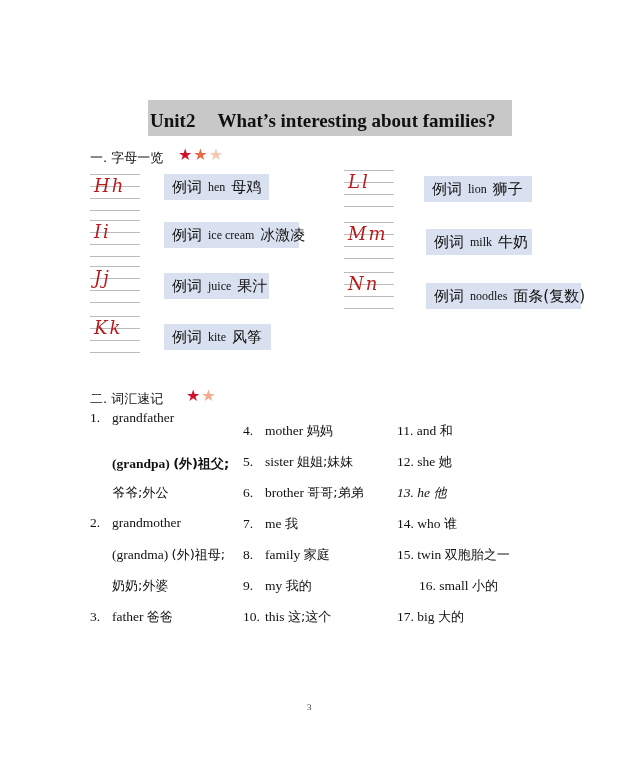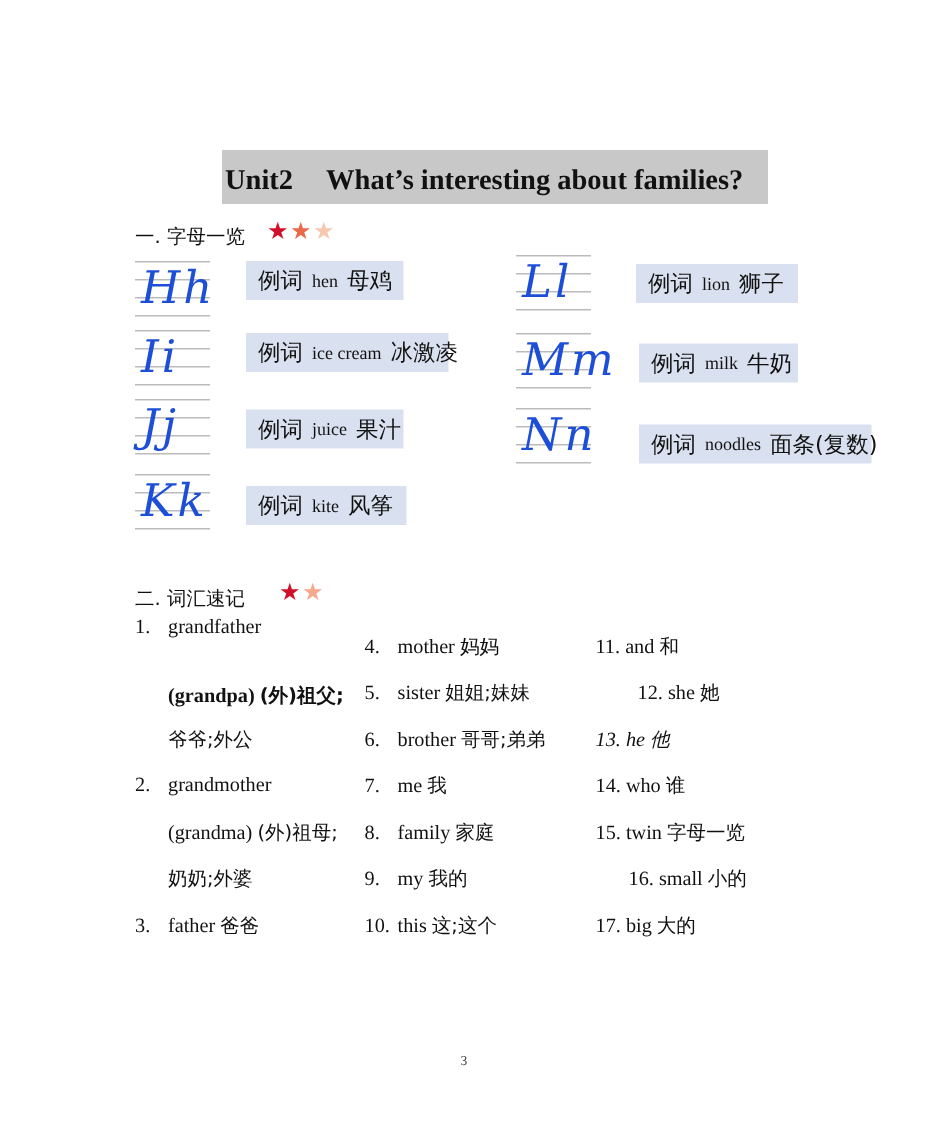--- a/index.html
+++ b/index.html
@@ -9,21 +9,21 @@
                background:#c8c8c8; }
   .title-text { position:absolute; left:150px; top:110px; font-weight:bold; font-size:19px;
                 white-space:nowrap; }
   .title-text .sp { display:inline-block; width:22px; }
   .sec-head { position:absolute; font-family:"DejaVu Sans", sans-serif; font-size:13px; white-space:nowrap; }
   .stars { position:absolute; display:flex; gap:1px; }
   .star { font-size:16px; line-height:16px; }
   .letter-img { position:absolute; width:50px; height:40px; }
   .letter-img .line { position:absolute; left:0; right:0; height:1px; background:#bbb; }
   .letter-img .glyph { position:absolute; left:4px; top:3px; font-family:"DejaVu Serif", serif;
-       font-style:italic; font-size:30px; color:#1d4ed8; letter-spacing:2px; }
+       font-style:italic; font-size:18px; color:#b91c1c; letter-spacing:2px; }
   .ex-box { position:absolute; height:26px; background:#d9e0ef; font-size:12px;
             display:flex; align-items:center; padding-left:8px; box-sizing:border-box; white-space:nowrap; }
   .ex-box .cn { font-family:"DejaVu Sans", sans-serif; font-size:15px; }
   .vocab { position:absolute; font-size:13.5px; white-space:nowrap; }
   .vocab .cn { font-family:"DejaVu Sans", sans-serif; font-size:13px; }
   .vocab .num { display:inline-block; width:22px; }
   .pagenum { position:absolute; left:307px; top:702px; font-size:9px; color:#444; }
 </style>
 </head>
 <body>
@@ -114,21 +114,21 @@
     <div class="vocab" style="left: 90px; top: 577px; text-align: right;"><span class="num" style="width:22px"></span><span></span><span class="cn">奶奶;外婆</span></div>
     <div class="vocab" style="left: 90px; top: 608px;"><span class="num" style="width:22px">3.</span><span>father</span>&nbsp;<span class="cn">爸爸</span></div>
     <div class="vocab" style="left: 243px; top: 422px;"><span class="num" style="width:22px">4.</span><span>mother</span>&nbsp;<span class="cn">妈妈</span></div>
     <div class="vocab" style="left: 243px; top: 453px;"><span class="num" style="width:22px">5.</span><span>sister</span>&nbsp;<span class="cn">姐姐;妹妹</span></div>
     <div class="vocab" style="left: 243px; top: 484px;"><span class="num" style="width:22px">6.</span><span>brother</span>&nbsp;<span class="cn">哥哥;弟弟</span></div>
     <div class="vocab" style="left: 243px; top: 515px;"><span class="num" style="width:22px">7.</span><span>me</span>&nbsp;<span class="cn">我</span></div>
     <div class="vocab" style="left: 243px; top: 546px;"><span class="num" style="width:22px">8.</span><span>family</span>&nbsp;<span class="cn">家庭</span></div>
     <div class="vocab" style="left: 243px; top: 577px;"><span class="num" style="width:22px">9.</span><span>my</span>&nbsp;<span class="cn">我的</span></div>
     <div class="vocab" style="left: 243px; top: 608px;"><span class="num" style="width:22px">10.</span><span>this</span>&nbsp;<span class="cn">这;这个</span></div>
     <div class="vocab" style="left: 397px; top: 422px;"><span class="num" style="width:auto">11.</span> <span>and</span>&nbsp;<span class="cn">和</span></div>
-    <div class="vocab" style="left: 397px; top: 453px; margin-left: 28px;"><span class="num" style="width:auto">12.</span> <span>she</span>&nbsp;<span class="cn">她</span></div>
+    <div class="vocab" style="left: 397px; top: 453px;"><span class="num" style="width:auto">12.</span> <span>she</span>&nbsp;<span class="cn">她</span></div>
     <div class="vocab" style="left: 397px; top: 484px; font-style: italic;"><span class="num" style="width:auto">13.</span> <span>he</span>&nbsp;<span class="cn">他</span></div>
     <div class="vocab" style="left: 397px; top: 515px;"><span class="num" style="width:auto">14.</span> <span>who</span>&nbsp;<span class="cn">谁</span></div>
-    <div class="vocab" style="left: 397px; top: 546px;"><span class="num" style="width:auto">15.</span> <span>twin</span>&nbsp;<span class="cn">字母一览</span></div>
+    <div class="vocab" style="left: 397px; top: 546px;"><span class="num" style="width:auto">15.</span> <span>twin</span>&nbsp;<span class="cn">双胞胎之一</span></div>
     <div class="vocab" style="left: 419px; top: 577px;"><span class="num" style="width:auto">16.</span> <span>small</span>&nbsp;<span class="cn">小的</span></div>
     <div class="vocab" style="left: 397px; top: 608px;"><span class="num" style="width:auto">17.</span> <span>big</span>&nbsp;<span class="cn">大的</span></div>
   </div>
 
 <div class="pagenum">3</div>
 
 </body></html>

